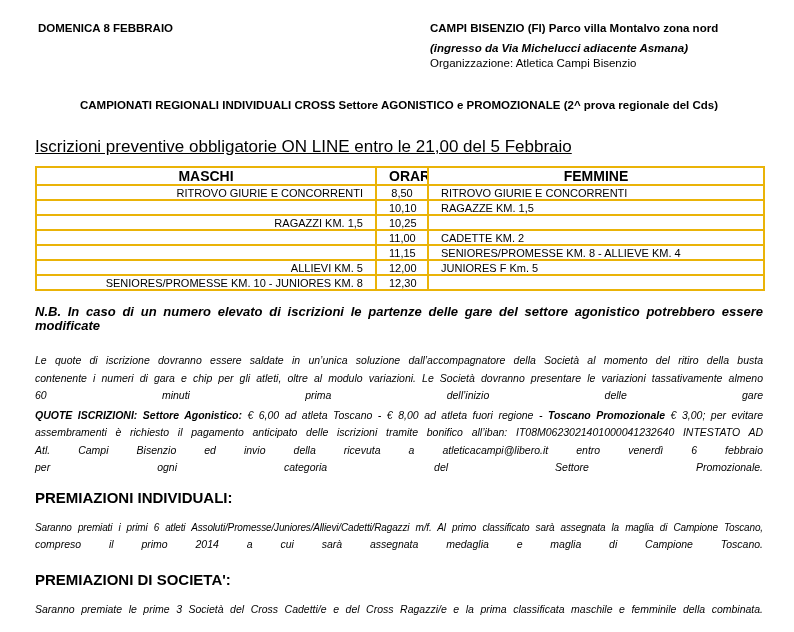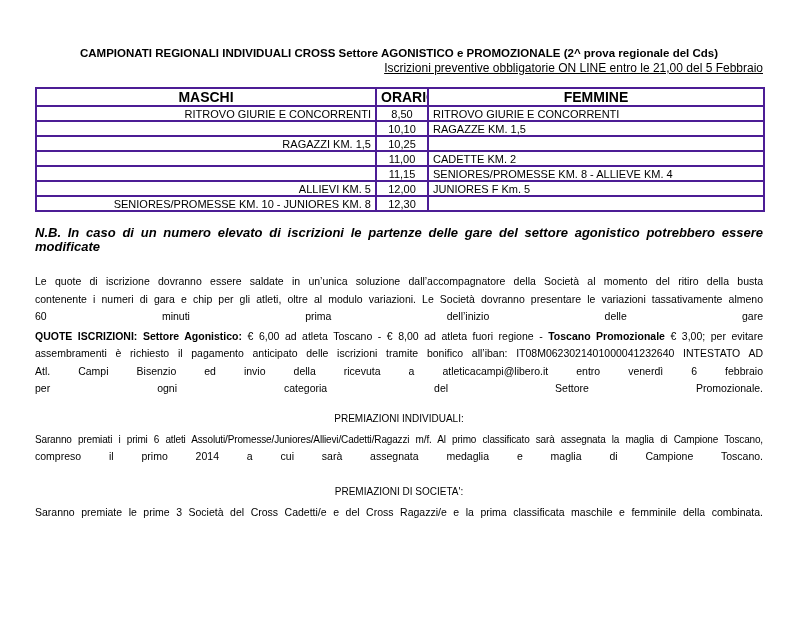--- a/index.html
+++ b/index.html
@@ -23,38 +23,38 @@
   .org    { font-size: 11.5px; line-height: 13px; }
 
   .title {
     margin-top: 26px;
     text-align: center;
     font-size: 11.5px;
     font-weight: bold;
     line-height: 14px;
   }
   .subtitle {
-    margin-top: 1px;
-    text-align: right;
-    font-size: 12px;
+    margin-top: 28px;
+    text-align: left;
+    font-size: 17px;
     text-decoration: underline;
     line-height: 14px;
   }
 
   
   table.sched {
     border-collapse: collapse;
     width: 728px;
     margin-top: 12px;
     table-layout: fixed;
   }
   .sched th, .sched td {
-    border: 2px solid #4c1d95;
+    border: 2px solid #eab308;
     height: 15px;
-    padding: 0 4px;
+    padding: 0 12px;
     overflow: hidden;
     white-space: nowrap;
   }
   .sched th { font-size: 14px; font-weight: bold; text-align: center; height: 17px; }
   .sched td { font-size: 11px; }
   .col-m { width: 340px; }
   .col-o { width: 52px; }
   .col-f { width: 336px; }
   td.c-maschi { text-align: right; }
   td.c-orario { text-align: center; }
@@ -71,42 +71,50 @@
     text-align-last: justify;
   }
 
   
   .para { width: 728px; }
   .pline {
     font-size: 10.5px;
     line-height: 17.5px;
     text-align: justify;
     text-align-last: justify;
+    font-style: italic;
   }
   .pline.tight { white-space: nowrap; overflow: hidden; }
   .pline.xl { font-size: 10px; letter-spacing: -0.15px; }
   .p-pay  { margin-top: 19px; }
   .p-fees { margin-top: 2px; }
   .sec-head {
     margin-top: 13px;
-    font-size: 10px;
-    font-weight: normal;
+    font-size: 15px;
+    font-weight: bold;
     line-height: 15px;
-    text-align: center;
   }
   .sec-head.soc { margin-top: 18px; }
-  .sec-body { margin-top: 5px; }
+  .sec-body { margin-top: 14px; }
   .b { font-weight: bold; }
 </style>
 </head>
 <body>
 
 <div class="page">
   <div class="content">
 
+    <div class="hdr">
+      <div class="hdr-date">DOMENICA 8 FEBBRAIO</div>
+      <div class="hdr-right">
+        <div class="venue1">CAMPI BISENZIO (FI) Parco villa Montalvo zona nord</div>
+        <div class="venue2">(ingresso da Via Michelucci adiacente Asmana)</div>
+        <div class="org">Organizzazione: Atletica Campi Bisenzio</div>
+      </div>
+    </div>
 
     <div class="title">CAMPIONATI REGIONALI INDIVIDUALI CROSS Settore AGONISTICO e PROMOZIONALE  (2^ prova regionale del Cds)</div>
     <div class="subtitle">Iscrizioni preventive obbligatorie ON LINE entro le 21,00 del 5 Febbraio</div>
 
     <table class="sched">
       <colgroup>
         <col class="col-m">
           <col class="col-o">
           <col class="col-f">
       </colgroup>

